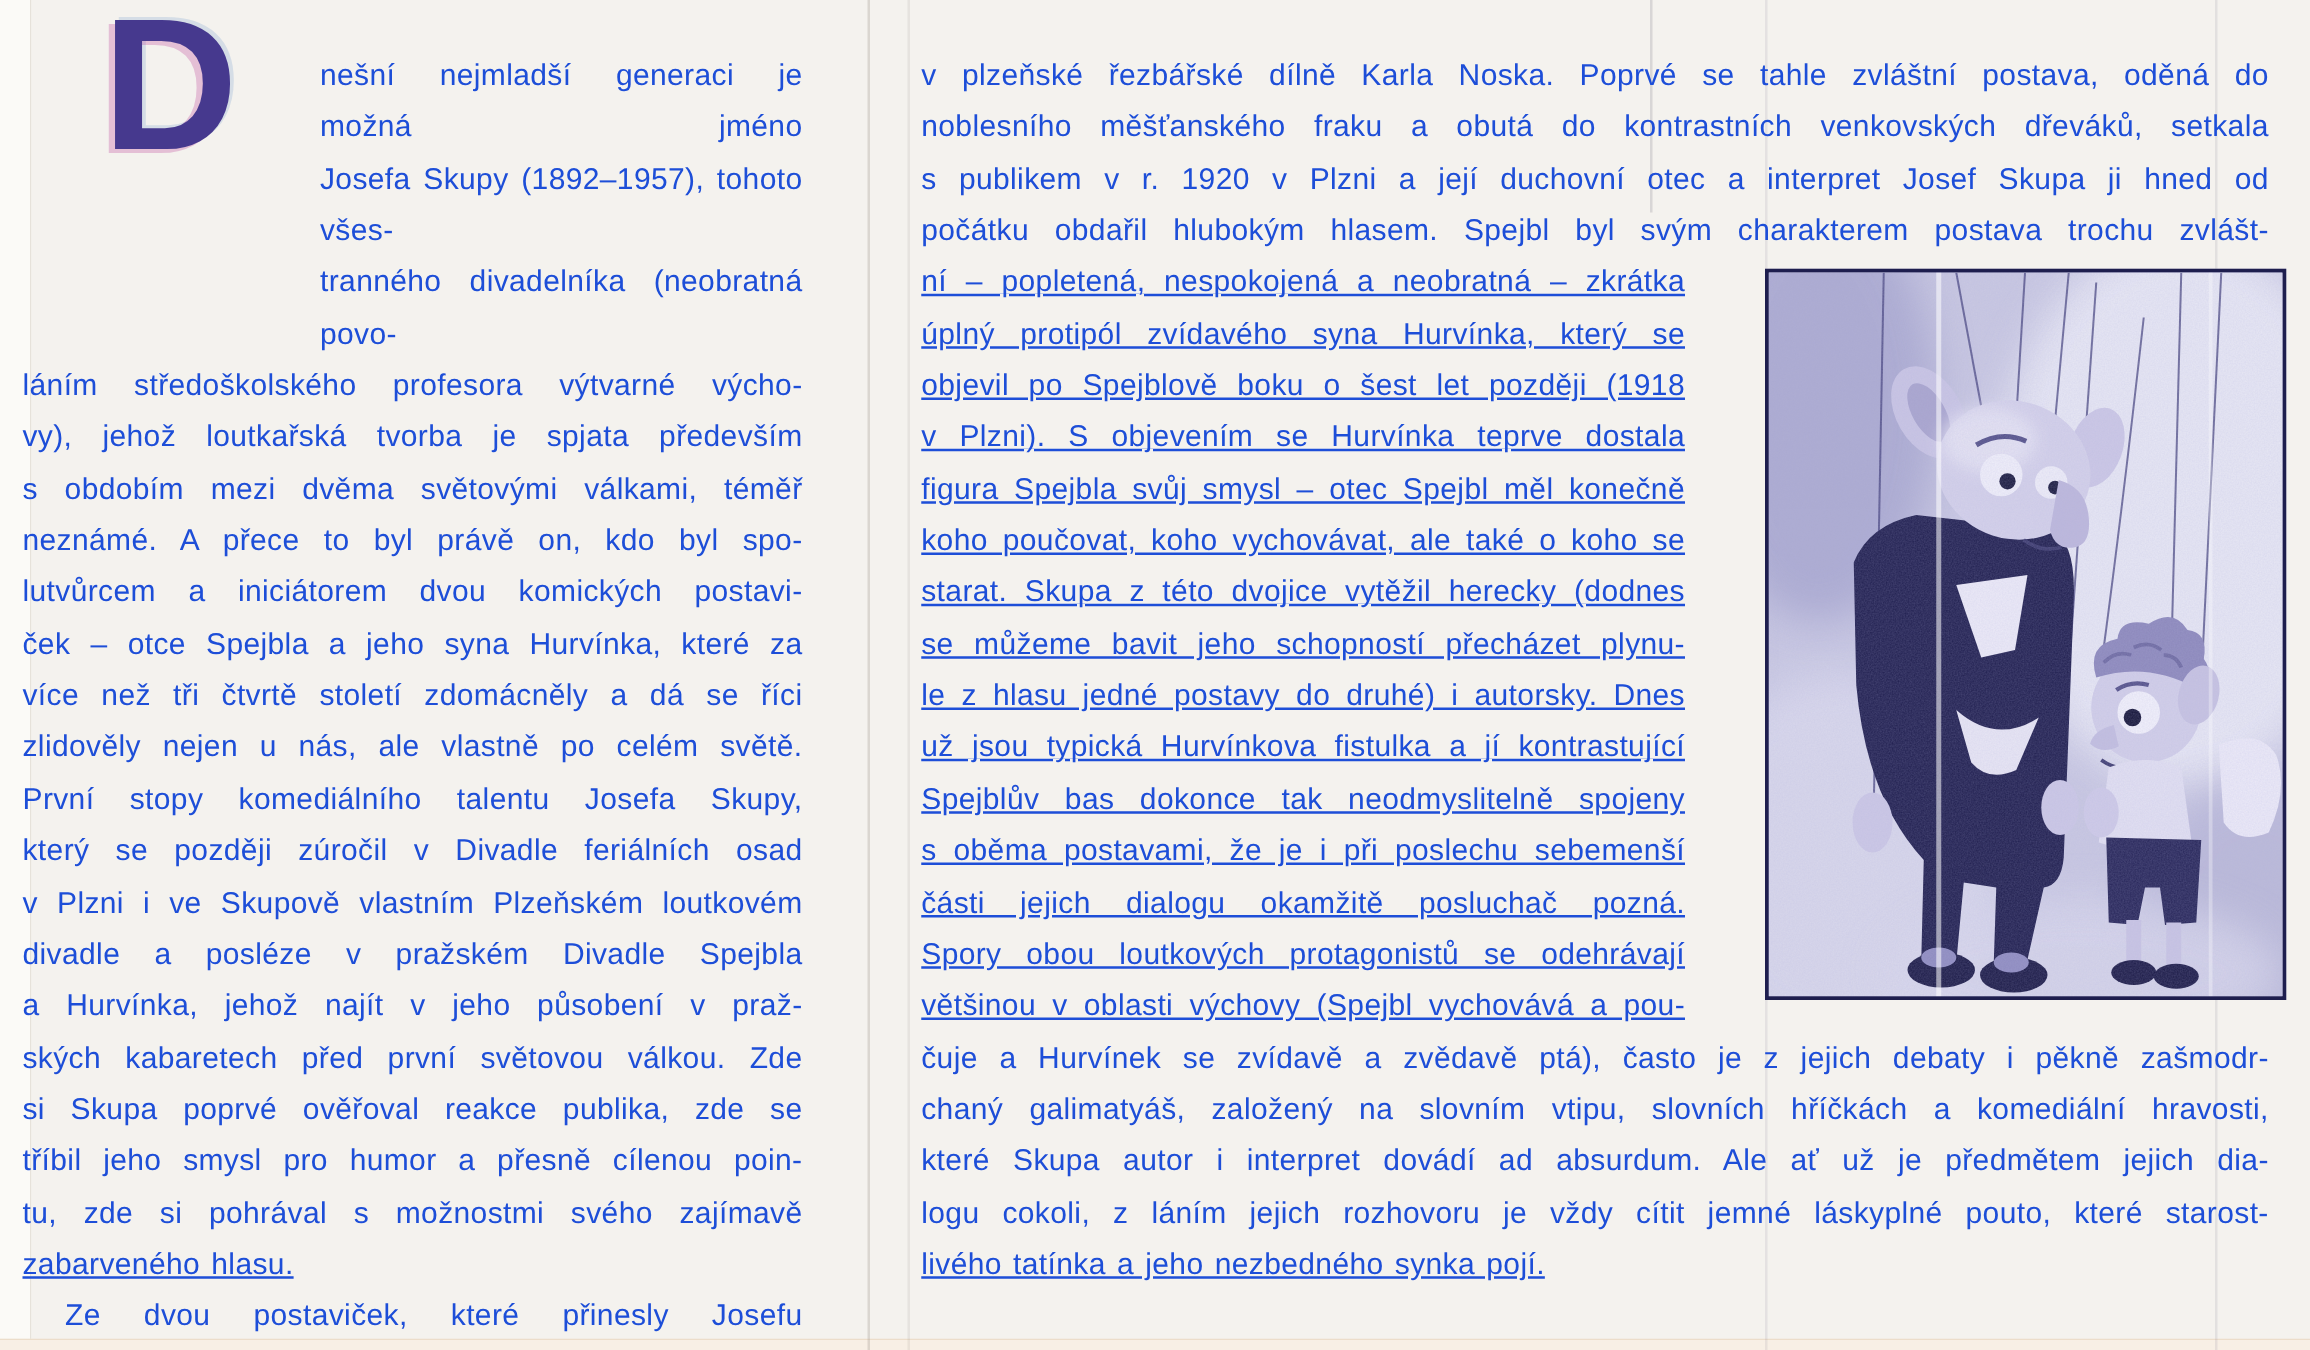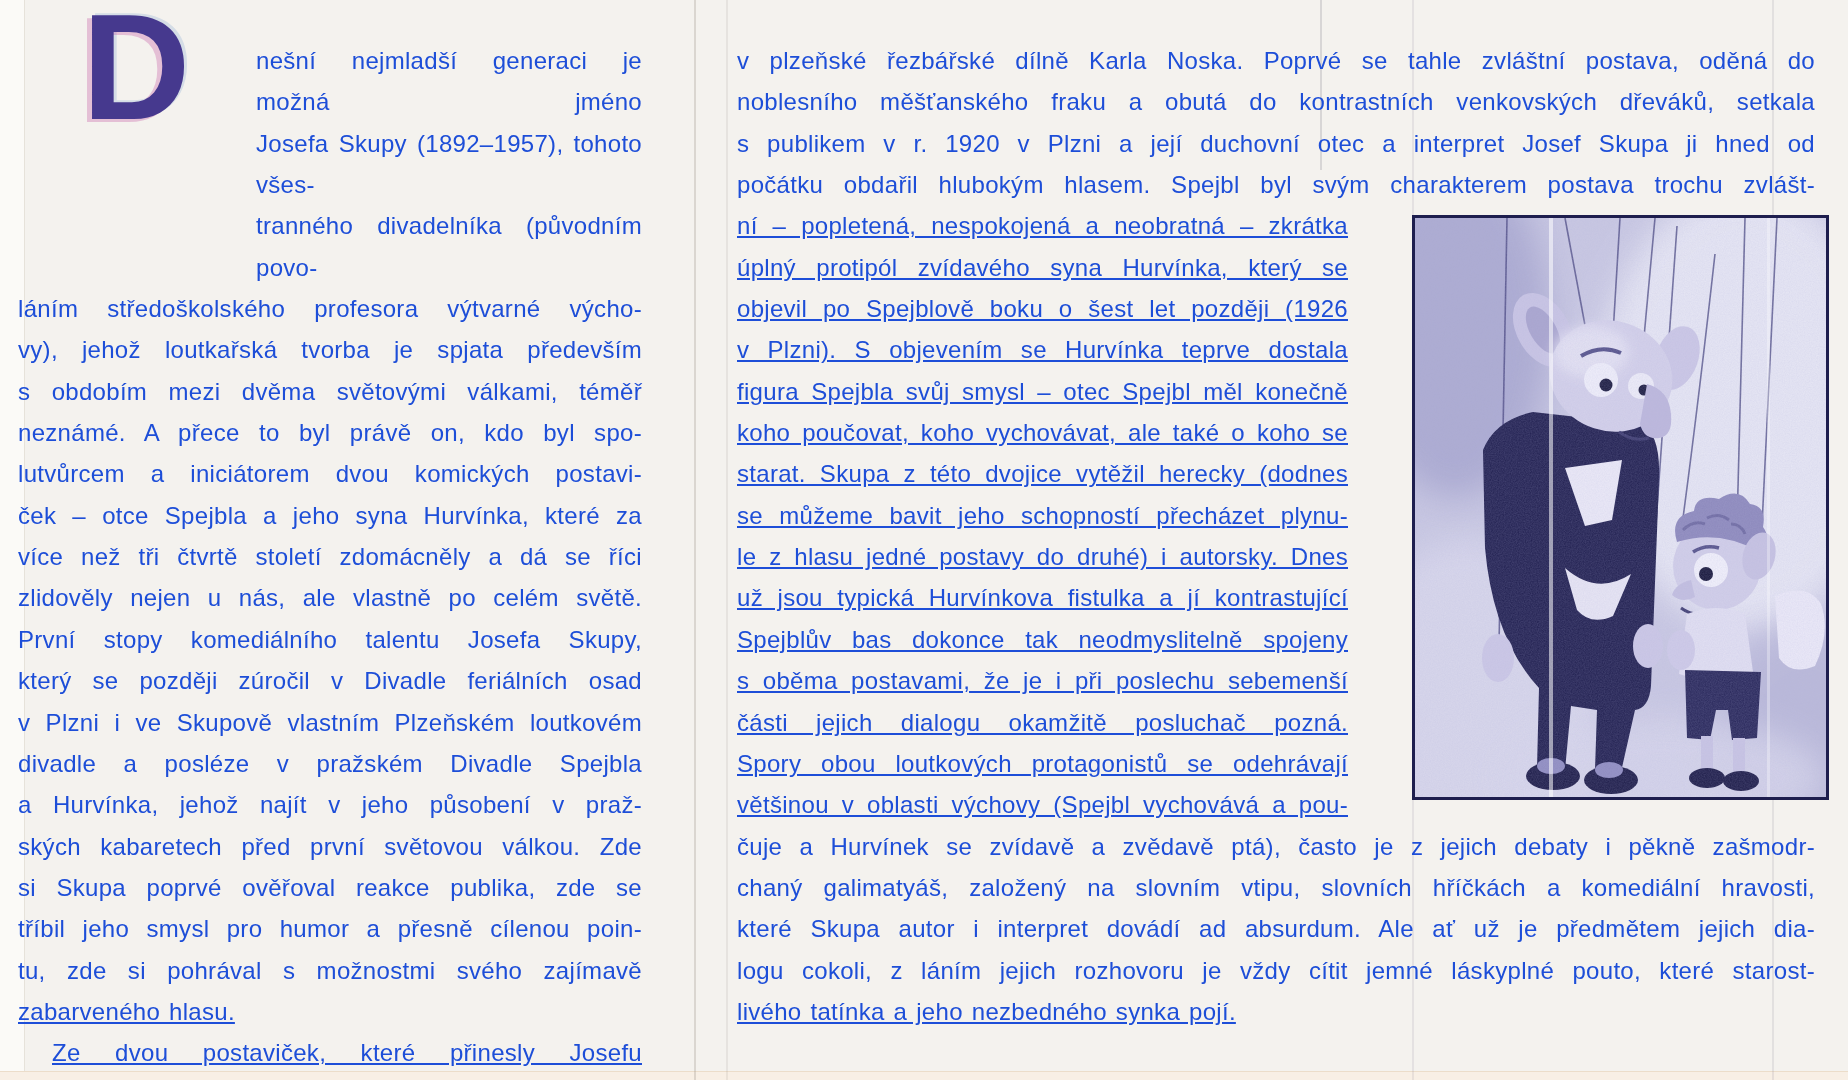--- a/index.html
+++ b/index.html
@@ -21,21 +21,21 @@
   #left-lines{position:absolute;left:18px;top:40px;width:624px;}
   #right-lines{position:absolute;left:737px;top:40px;width:1078px;}
 
   .line{
     line-height:41.34px;font-size:24px;color:#1d4ed8;
     letter-spacing:0.3px;word-spacing:2px;
     text-align:justify;text-align-last:justify;
     white-space:normal;
   }
   .line.dc{margin-left:238px;}
-  .line.par{text-indent:34px;text-decoration:underline;}
+  .line.par{text-indent:34px;}
   .line.end{text-align-last:left;text-decoration:underline;}
   #right-lines .line.n{width:611px;text-decoration:underline;}
   #right-lines .line.w{width:1078px;}
 
   .dropcap{
     position:absolute;left:82px;top:18px;
     font-size:150px;line-height:1;font-weight:bold;
     color:#46398e;
     transform:translateY(-26px);
     text-shadow:-5px 3px 0 rgba(186,60,150,0.28), 3px -2px 0 rgba(90,140,200,0.20);
@@ -59,21 +59,21 @@
 <div class="crease c2"></div>
 <div class="crease c3"></div>
 <div class="crease c4"></div>
 <div class="crease c5"></div>
 
 <div class="dropcap">D</div>
 
 <div id="left-lines">
     <div class="line dc">nešní nejmladší generaci je možná jméno</div>
     <div class="line dc">Josefa Skupy (1892–1957), tohoto všes-</div>
-    <div class="line dc">tranného divadelníka (původním povo-</div>
+    <div class="line dc">tranného divadelníka (neobratná povo-</div>
     <div class="line">láním středoškolského profesora výtvarné výcho-</div>
     <div class="line">vy), jehož loutkařská tvorba je spjata především</div>
     <div class="line">s obdobím mezi dvěma světovými válkami, téměř</div>
     <div class="line">neznámé. A přece to byl právě on, kdo byl spo-</div>
     <div class="line">lutvůrcem a iniciátorem dvou komických postavi-</div>
     <div class="line">ček – otce Spejbla a jeho syna Hurvínka, které za</div>
     <div class="line">více než tři čtvrtě století zdomácněly a dá se říci</div>
     <div class="line">zlidověly nejen u nás, ale vlastně po celém světě.</div>
     <div class="line">První stopy komediálního talentu Josefa Skupy,</div>
     <div class="line">který se později zúročil v Divadle feriálních osad</div>
@@ -88,21 +88,21 @@
     <div class="line par">Ze dvou postaviček, které přinesly Josefu</div>
     <div class="line">Skupovi skutečně světovou proslulost a slávu spatřil</div>
   </div>
 <div id="right-lines">
     <div class="line w">v plzeňské řezbářské dílně Karla Noska. Poprvé se tahle zvláštní postava, oděná do</div>
     <div class="line w">noblesního měšťanského fraku a obutá do kontrastních venkovských dřeváků, setkala</div>
     <div class="line w">s publikem v r. 1920 v Plzni a její duchovní otec a interpret Josef Skupa ji hned od</div>
     <div class="line w">počátku obdařil hlubokým hlasem. Spejbl byl svým charakterem postava trochu zvlášt-</div>
     <div class="line n">ní – popletená, nespokojená a neobratná – zkrátka</div>
     <div class="line n">úplný protipól zvídavého syna Hurvínka, který se</div>
-    <div class="line n">objevil po Spejblově boku o šest let později (1926</div>
+    <div class="line n">objevil po Spejblově boku o šest let později (1918</div>
     <div class="line n">v Plzni). S objevením se Hurvínka teprve dostala</div>
     <div class="line n">figura Spejbla svůj smysl – otec Spejbl měl konečně</div>
     <div class="line n">koho poučovat, koho vychovávat, ale také o koho se</div>
     <div class="line n">starat. Skupa z této dvojice vytěžil herecky (dodnes</div>
     <div class="line n">se můžeme bavit jeho schopností přecházet plynu-</div>
     <div class="line n">le z hlasu jedné postavy do druhé) i autorsky. Dnes</div>
     <div class="line n">už jsou typická Hurvínkova fistulka a jí kontrastující</div>
     <div class="line n">Spejblův bas dokonce tak neodmyslitelně spojeny</div>
     <div class="line n">s oběma postavami, že je i při poslechu sebemenší</div>
     <div class="line n">části jejich dialogu okamžitě posluchač pozná.</div>

